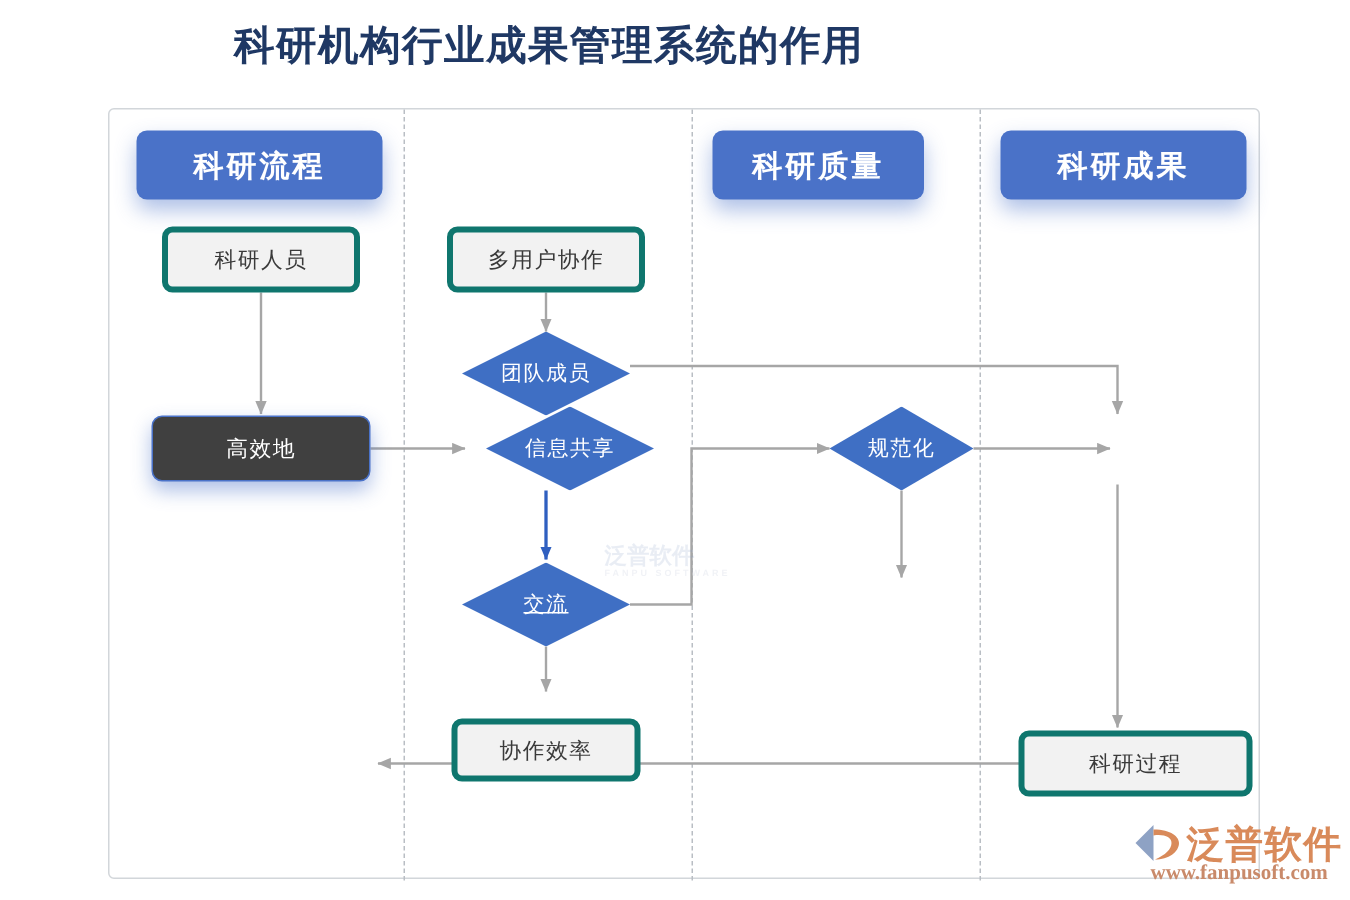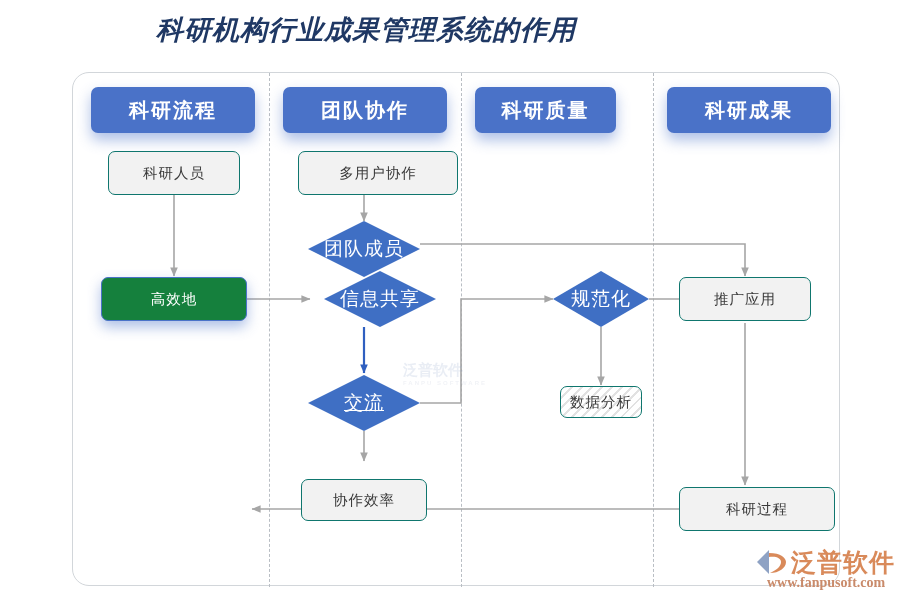--- a/index.html
+++ b/index.html
@@ -12,27 +12,26 @@
   }
   #page-title{
     position:absolute;left:0;top:12px;width:732px;
     text-align:center;
     font-family:"Liberation Serif","DejaVu Serif",serif;
     font-weight:bold;
     font-size:27px;
     color:#1f3864;
     letter-spacing:1px;
     white-space:nowrap;
-    font-style:italic;
   }
   #board{
     position:absolute;left:72px;top:72px;
     width:768px;height:514px;
     border:1px solid #d2d6da;
-    border-radius:17px;
+    border-radius:4px;
     background:#ffffff;
     box-sizing:border-box;
   }
   .divider{
     position:absolute;top:0;width:0;height:514px;
     border-left:1px dashed #b9bec4;
   }
   
   .col-head{
     position:absolute;
@@ -45,47 +44,47 @@
     font-size:20px;
     display:flex;align-items:center;justify-content:center;
     box-shadow:0 7px 14px rgba(74,114,200,.45);
     letter-spacing:2px;
     white-space:nowrap;
   }
   
   .node{
     position:absolute;
     background:#f2f2f2;
-    border:1px solid #0f766e;
+    border:4px solid #0f766e;
     border-radius:7px;
     color:#3a3a3a;
     font-size:14.5px;
     display:flex;align-items:center;justify-content:center;
     box-sizing:border-box;
     white-space:nowrap;
     letter-spacing:1px;
   }
   .node.hatched{
     background-color:#fbfbfb;
     background-image:repeating-linear-gradient(135deg,
        #e2e2e2 0px,#e2e2e2 2px,#ffffff 2px,#ffffff 7px);
   }
   
   .node.blue{
-    background:#15803d;
+    background:#404040;
     border:1px solid #4a72c8;
     color:#ffffff;
     box-shadow:0 6px 13px rgba(74,114,200,.45);
   }
   
   .diamond{
     position:absolute;
     display:flex;align-items:center;justify-content:center;
     color:#ffffff;
-    font-size:19px;
+    font-size:14px;
     letter-spacing:1px;
     white-space:nowrap;
     z-index:3;
   }
   .diamond .shape{
     position:absolute;left:0;top:0;width:100%;height:100%;
     background:#3f6fc4;
     clip-path:polygon(50% 0,100% 50%,50% 100%,0 50%);
     filter:drop-shadow(0 5px 9px rgba(74,114,200,.50));
   }
@@ -165,40 +164,37 @@
     </g>
 
     <g fill="none" stroke="#2f5fc0" stroke-width="2.2" marker-end="url(#ab)">
       <path d="M291,254 L291,300"></path>
     </g>
   </svg>
 
   <div class="col-head" style="left:18px;top:14px;width:164px;">
     <span>科研流程</span>
   </div>
-  <div class="col-head" style="left:210px;top:14px;width:164px;">
-    <span>团队协作</span>
-  </div>
   <div class="col-head" style="left:402px;top:14px;width:141px;">
     <span>科研质量</span>
   </div>
   <div class="col-head" style="left:594px;top:14px;width:164px;">
     <span>科研成果</span>
   </div>
 
   <div class="node" style="left:35px;top:78px;width:132px;height:44px;">
     <span>科研人员</span>
   </div>
 
   <div class="node blue" style="left:28px;top:204px;width:146px;height:44px;">
     <span>高效地</span>
   </div>
 
 
-  <div class="node" style="left:225px;top:78px;width:160px;height:44px;">
+  <div class="node" style="left:225px;top:78px;width:132px;height:44px;">
     <span>多用户协作</span>
   </div>
 
   <div class="diamond" style="left:235px;top:148px;width:112px;height:56px;">
     <span class="shape"></span>
     <span class="dlabel">团队成员</span>
   </div>
 
   <div class="diamond" style="left:251px;top:198px;width:112px;height:56px;align-items:center;">
     <span class="shape"></span>
@@ -212,27 +208,21 @@
 
   <div class="node" style="left:228px;top:389px;width:126px;height:42px;margin-top:17px;">
     <span>协作效率</span>
   </div>
 
   <div class="diamond" style="left:480px;top:198px;width:96px;height:56px;">
     <span class="shape"></span>
     <span class="dlabel">规范化</span>
   </div>
 
-  <div class="node hatched" style="left:487px;top:313px;width:82px;height:32px;">
-    <span>数据分析</span>
-  </div>
-
-  <div class="node" style="left:606px;top:204px;width:132px;height:44px;">
-    <span>推广应用</span>
-  </div>
+
 
   <div class="node" style="left:606px;top:414px;width:156px;height:44px;">
     <span>科研过程</span>
   </div>
 
   <div id="wm-center">
     <span>泛普软件</span>
     <span class="sub">FANPU SOFTWARE</span>
   </div>
 </div>

